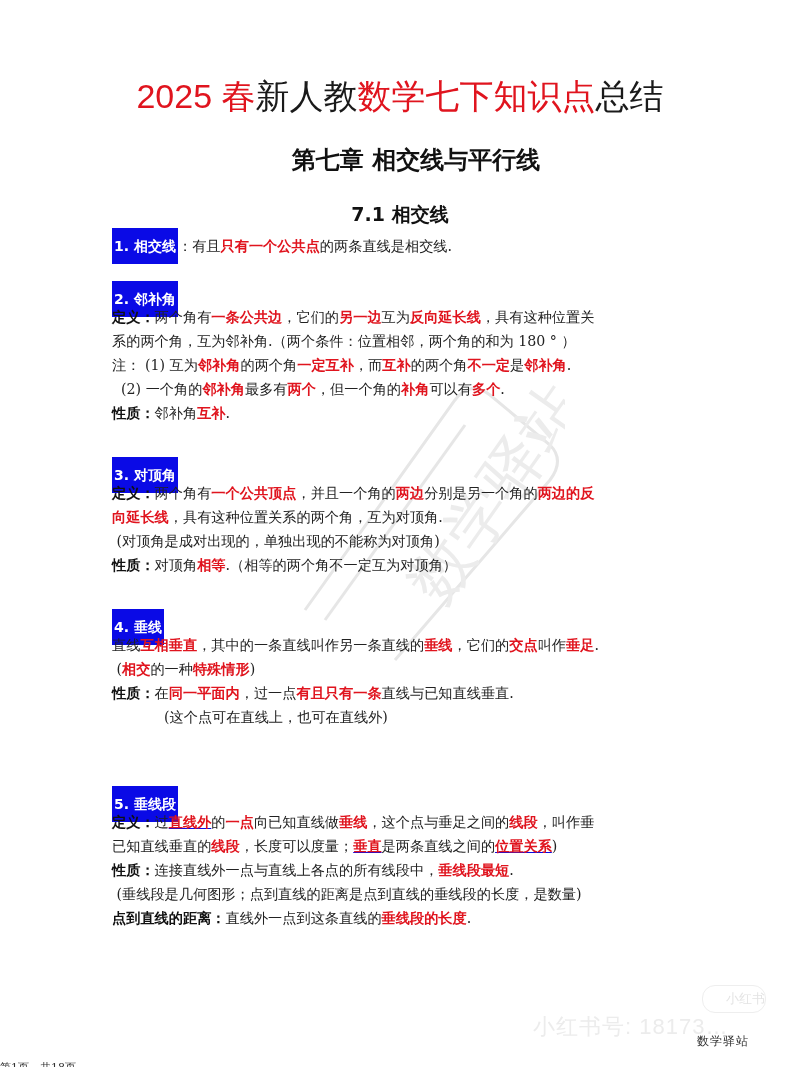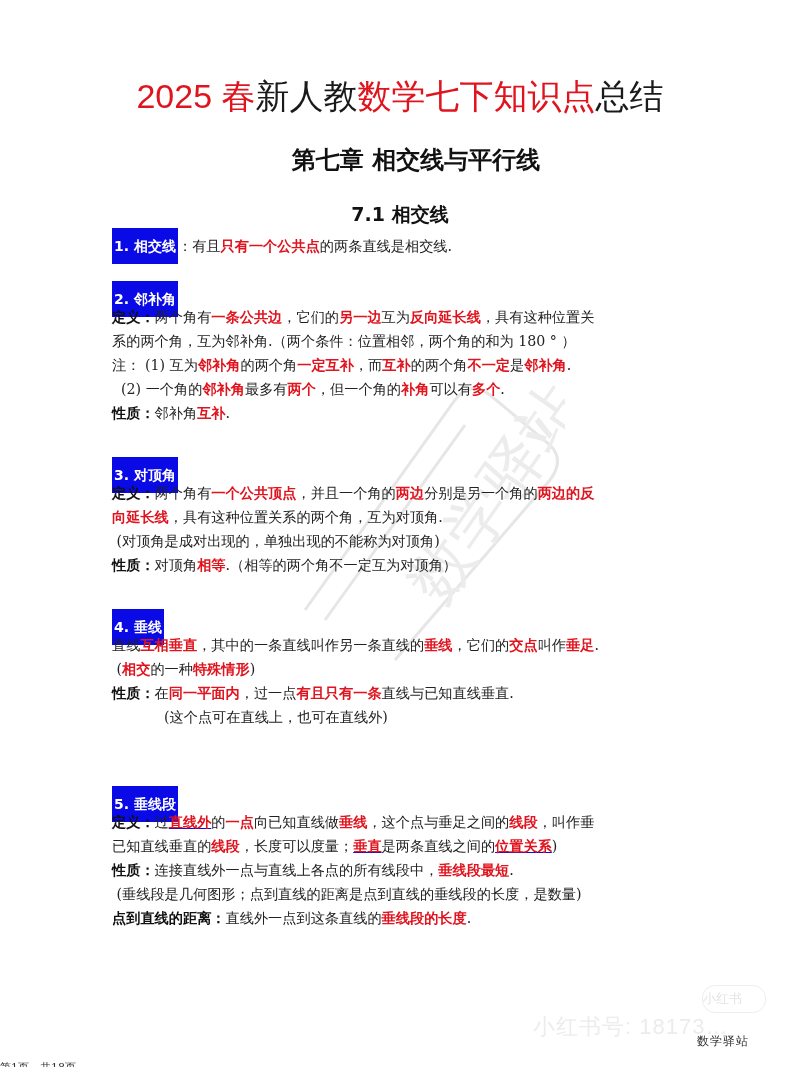--- a/index.html
+++ b/index.html
@@ -37,21 +37,21 @@
     position: absolute; top: 1044px; left: 0; width: 800px; text-align: left; font-size: 11px; color: #333; margin-top: 16px;
   }
   .footer-brand {
     position: absolute; top: 1033px; left: 697px; font-size: 12px; color: #333; letter-spacing: 1px;
   }
   .xhs-id {
     position: absolute; top: 1012px; left: 533px; font-family: "Liberation Sans", sans-serif; font-size: 22px; color: #ececec; letter-spacing: 1px;
   }
   .xhs-badge {
     position: absolute; top: 985px; left: 702px; width: 62px; height: 26px; border: 1px solid #eeeeee; border-radius: 13px;
-    font-size: 13px; color: #e4e4e4; text-align: left; line-height: 26px; font-family: "DejaVu Sans", sans-serif;
+    font-size: 13px; color: #e4e4e4; text-align: right; line-height: 26px; font-family: "DejaVu Sans", sans-serif;
   }
 </style>
 </head>
 <body>
 
 <div class="title">
   <span class="red">2025 </span><span class="red">春</span><span class="blk">新人教</span><span class="red">数学七下知识点</span><span class="blk">总结</span>
 </div>
 
 <div class="chapter">第七章  相交线与平行线</div>

